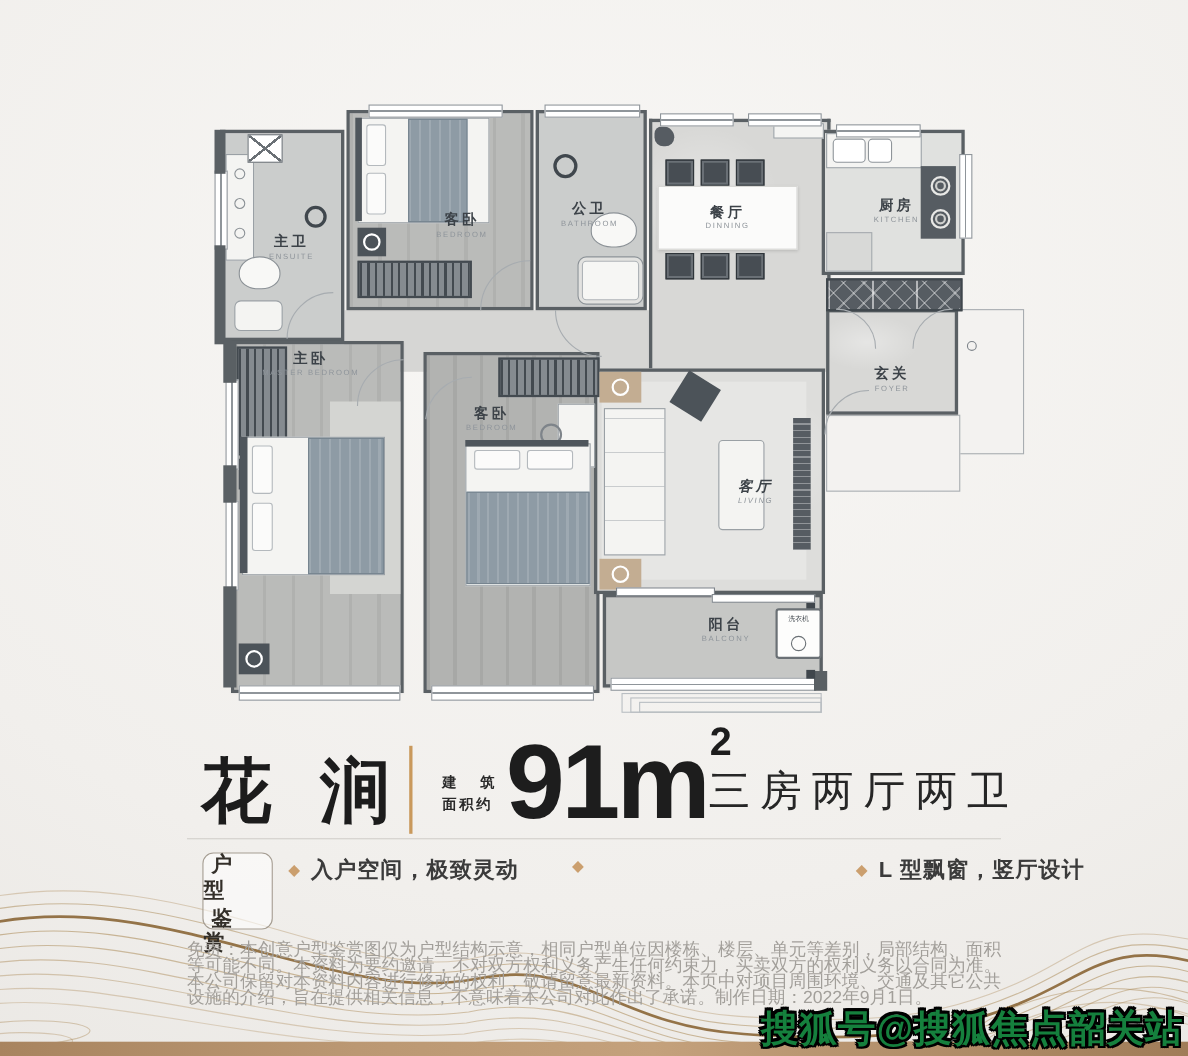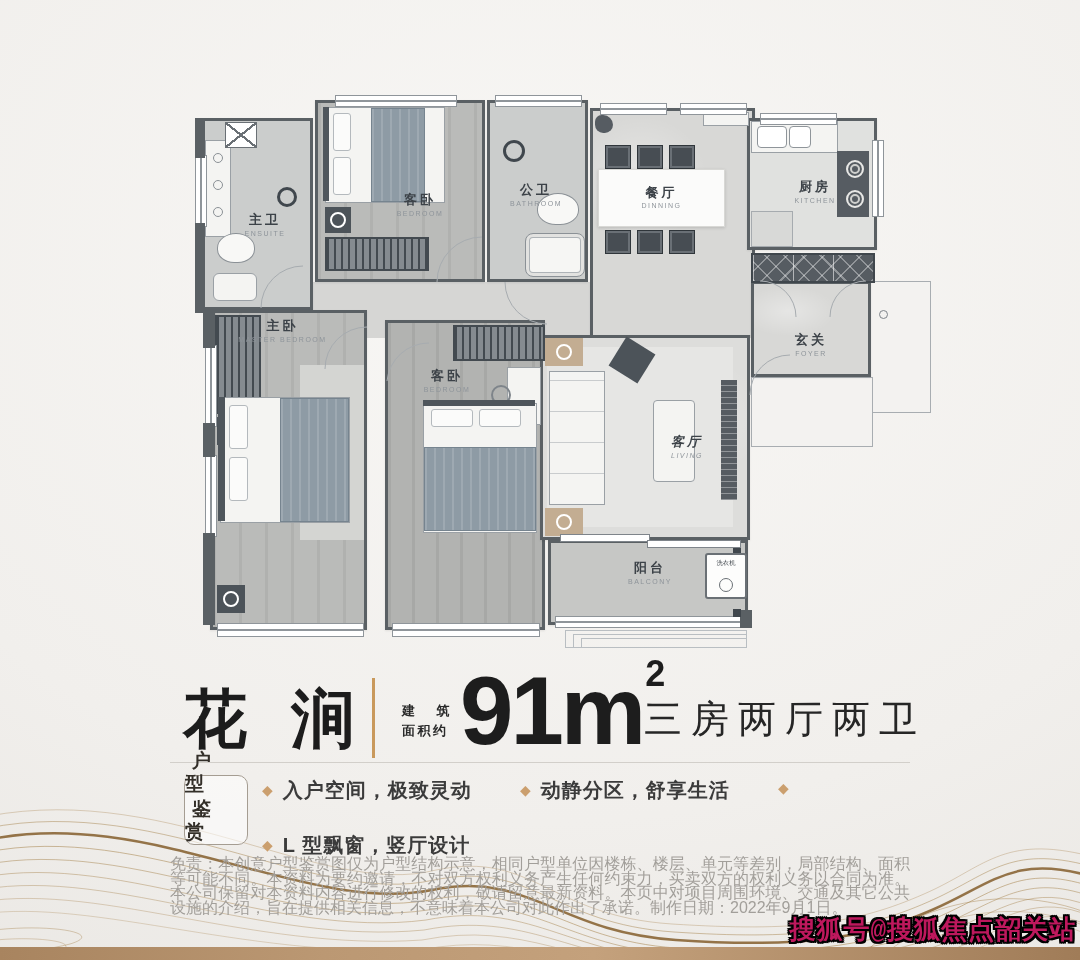--- a/index.html
+++ b/index.html
@@ -66,31 +66,31 @@
   .title-name{position:absolute;left:183px;top:676px;font-family:"Liberation Serif","DejaVu Serif",serif;font-size:64px;font-weight:700;color:#1c1c1c;letter-spacing:14px;z-index:8;}
   .gold-line{position:absolute;left:372px;top:678px;width:3px;height:80px;background:#c9995c;z-index:8;}
   .area-label{position:absolute;left:402px;top:701px;font-size:13px;color:#2a2a2a;line-height:20px;z-index:8;font-weight:600;}
   .area-label .l1{letter-spacing:9px;display:block;}
   .area-label .l2{letter-spacing:2.5px;display:block;}
   .area-value{position:absolute;left:460px;top:656px;font-size:96px;font-weight:700;color:#1d1d1d;letter-spacing:-3px;z-index:8;line-height:1;}
   .area-value sup{font-size:36px;vertical-align:58px;letter-spacing:0;margin-left:2px;}
   .layout-text{position:absolute;left:644px;top:694px;font-size:38px;color:#262626;letter-spacing:9px;font-weight:500;z-index:8;}
   .divider{position:absolute;left:170px;top:762px;width:740px;height:1px;background:#d2cfca;z-index:8;}
   .feat-box{position:absolute;left:184px;top:775px;width:62px;height:68px;border:1.5px solid #a59d92;border-radius:10px;background:rgba(255,255,255,.55);z-index:8;
-    display:flex;flex-direction:column;align-items:center;justify-content:flex-end;gap:3px;}
+    display:flex;flex-direction:column;align-items:center;justify-content:space-between;gap:3px;}
   .feat-box div{font-size:19px;font-weight:700;color:#332f29;letter-spacing:7px;text-indent:7px;line-height:1.2;}
   .features{position:absolute;left:262px;top:777px;width:660px;z-index:8;display:grid;grid-template-columns:230px 230px 200px;grid-row-gap:18px;gap:28px;}
   .feature-item{font-size:20px;color:#3b3b3b;font-weight:600;letter-spacing:1px;white-space:nowrap;}
   .diamond-icon{color:#cb9f6e;font-size:14px;margin-right:9px;vertical-align:2px;}
   .diamond-icon::before{content:"◆";}
   .disclaimer{position:absolute;left:170px;top:857px;width:740px;font-size:16px;line-height:14.5px;color:#a29f9a;text-align:justify;z-index:8;}
   .waves{position:absolute;left:0;top:782px;width:1080px;height:180px;z-index:1;}
   .band{position:absolute;left:0;top:947px;width:1080px;height:13px;z-index:9;background:linear-gradient(90deg,#a8845f,#bb9873 30%,#c4a17c 55%,#a07c58 100%);}
-  .watermark{position:absolute;right:4px;top:912px;font-size:26px;font-weight:700;color:#be185d;letter-spacing:1px;z-index:10;
-    text-shadow:2px 2px 0 #000,-2px -2px 0 #000,2px -2px 0 #000,-2px 2px 0 #000,0 2px 0 #000,0 -2px 0 #000,2px 0 0 #000,-2px 0 0 #000;font-family:Liberation Mono, monospace;}
+  .watermark{position:absolute;right:4px;top:912px;font-size:34px;font-weight:700;color:#15803d;letter-spacing:1px;z-index:10;
+    text-shadow:2px 2px 0 #000,-2px -2px 0 #000,2px -2px 0 #000,-2px 2px 0 #000,0 2px 0 #000,0 -2px 0 #000,2px 0 0 #000,-2px 0 0 #000;}
 </style>
 </head>
 <body>
 
 <svg class="waves" viewBox="0 0 1080 180" fill="none" xmlns="http://www.w3.org/2000/svg">
   <path d="M-30,62 C140,16 300,134 432,108 C530,88 556,150 676,158 C792,166 864,158 932,128 C992,102 1014,72 1090,94" stroke="#8a6636" stroke-width="2.5" opacity="0.9"></path>
   <path d="M-30,50 C150,4 310,126 434,98 C532,78 552,142 674,150 C794,158 860,150 928,120 C988,94 1008,62 1090,84" stroke="#a8854f" stroke-width="1" opacity="0.5"></path>
   <path d="M-30,38 C160,-8 320,118 436,88 C534,68 548,134 672,142 C796,150 856,142 924,112 C984,86 1002,52 1090,74" stroke="#a8854f" stroke-width="1" opacity="0.35"></path>
   <path d="M-30,74 C130,32 290,142 430,118 C530,98 560,158 676,166 C790,174 868,166 936,136 C996,110 1020,82 1090,104" stroke="#a8854f" stroke-width="1" opacity="0.55"></path>
   <path d="M-30,86 C120,48 280,150 428,128 C530,108 564,166 678,172 C792,180 872,172 940,144 C1000,118 1026,92 1090,114" stroke="#a8854f" stroke-width="1" opacity="0.5"></path>
@@ -264,21 +264,21 @@
     <span class="en">MASTER BEDROOM</span>
   </div>
   <div class="plabel" style="left:222px;top:284px;width:80px;">
     <span>客卧</span>
     <span class="en">BEDROOM</span>
   </div>
   <div class="plabel" style="left:462px;top:350px;width:80px;font-style:italic;">
     <span>客厅</span>
     <span class="en">LIVING</span>
   </div>
-  <div class="plabel" style="left:415px;top:476px;width:100px;">
+  <div class="plabel" style="left:425px;top:476px;width:100px;">
     <span>阳台</span>
     <span class="en">BALCONY</span>
   </div>
 </div>
 
 <div class="title-name">花 涧</div>
 <div class="gold-line"></div>
 <div class="area-label">
   <span class="l1">建 筑</span>
   <span class="l2">面积约</span>
@@ -288,20 +288,19 @@
 </div>
 <div class="layout-text">三房两厅两卫</div>
 <div class="divider"></div>
 
 <div class="feat-box">
   <div>户 型</div>
   <div>鉴 赏</div>
 </div>
 <div class="features">
   <div class="feature-item"><span class="diamond-icon"></span><span>入户空间，极致灵动</span></div>
-  <div class="feature-item"><span class="diamond-icon"></span><span>动静分区，舒享生活</span></div>
   <div class="feature-item"><span class="diamond-icon"></span></div>
   <div class="feature-item"><span class="diamond-icon"></span><span>L 型飘窗，竖厅设计</span></div>
 </div>
 
 <div class="disclaimer">免责：本创意户型鉴赏图仅为户型结构示意，相同户型单位因楼栋、楼层、单元等差别，局部结构、面积等可能不同。本资料为要约邀请，不对双方权利义务产生任何约束力，买卖双方的权利义务以合同为准。本公司保留对本资料内容进行修改的权利，敬请留意最新资料。本页中对项目周围环境、交通及其它公共设施的介绍，旨在提供相关信息，不意味着本公司对此作出了承诺。制作日期：2022年9月1日。</div>
 <div class="band"></div>
 <div class="watermark">搜狐号@搜狐焦点韶关站</div>
 
 </body></html>

